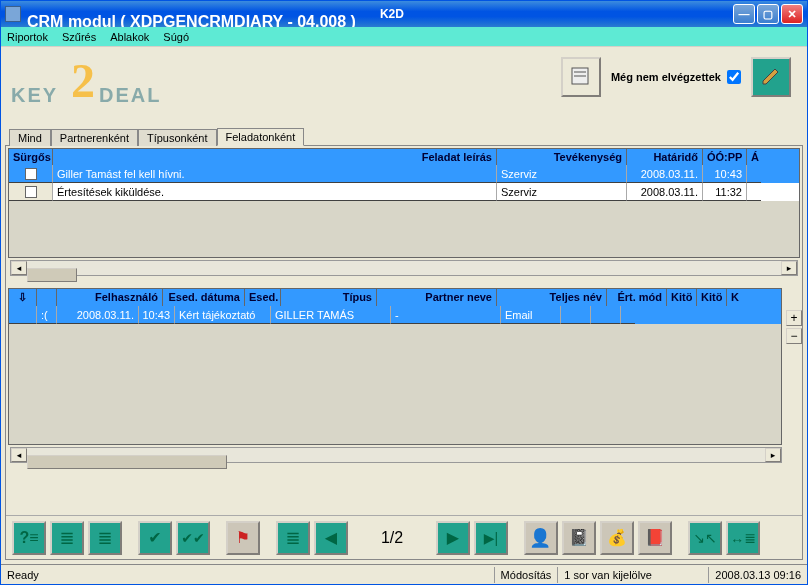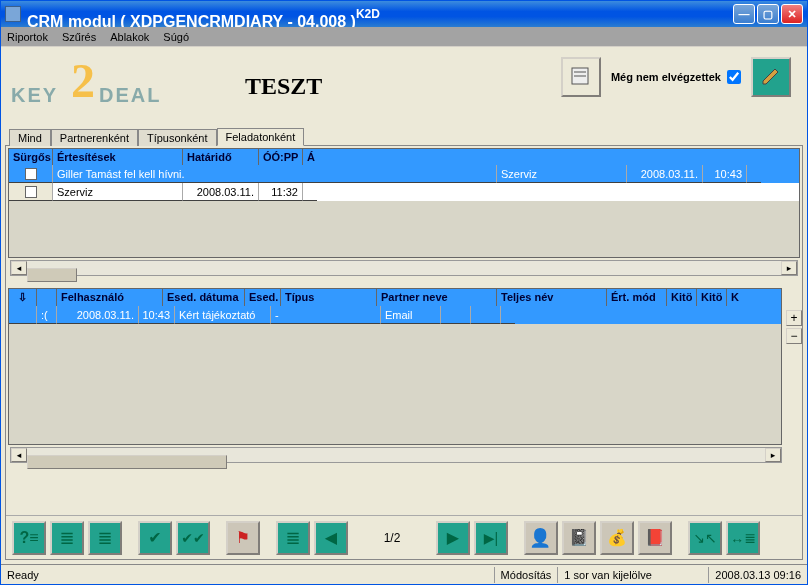--- a/index.html
+++ b/index.html
@@ -2,26 +2,26 @@
 <html><head>
 <meta charset="utf-8">
 <style>
   * { box-sizing: border-box; margin: 0; padding: 0; font-family: Tahoma, Arial, sans-serif; font-size: 11px; }
   body { background: #ece9d8; width: 808px; height: 585px; overflow: hidden; }
 
   .window { width: 808px; height: 585px; border: 1px solid #0054e3; background: #ece9d8; display: flex; flex-direction: column; }
   .titlebar { height: 26px; background: linear-gradient(#3c8cde, #0054e3 40%, #0054e3 60%, #2a7cd0); color: #fff; display: flex; align-items: center; padding: 0 4px; }
   .titlebar .app-icon { width:16px; height:16px; background:#7aa6d8; margin-right:6px; border:1px solid #3b5f8a; }
   .titlebar .title-text { flex: 0 0 auto; font-weight: bold; font-size: 16px; margin-top: 16px; }
-  .titlebar .title-sub { font-weight: bold; font-size: 12px; }
+  .titlebar .title-sub { margin-left: 24px; font-weight: bold; font-size: 12px; }
   .titlebar .spacer { flex: 1; }
   .win-btn { width: 22px; height: 20px; margin-left: 2px; border: 1px solid #fff; background: linear-gradient(#7aa6d8,#3b7ed0); color:#fff; display:flex; align-items:center; justify-content:center; font-weight:bold; font-size:11px; border-radius:3px;}
   .win-btn.close { background: linear-gradient(#f08080,#d22);}
   
-  .menubar { height: 20px; background: #a3a3a3; display: flex; align-items: center; padding: 0 6px; gap: 14px; border-bottom: 1px solid #d4d0c8; }
+  .menubar { height: 20px; background: #5eead4; display: flex; align-items: center; padding: 0 6px; gap: 14px; border-bottom: 1px solid #d4d0c8; }
   .menubar .menu-item { color: #000; cursor: default; }
 
   .client { flex:1; display:flex; flex-direction:column; padding: 4px; }
 
   .header-area { height: 74px; position: relative; background:#ece9d8; border-bottom:0; }
   .logo { position:absolute; left:6px; top:6px; width:170px; height:54px; }
   .logo .key { font-family: Arial; font-size:20px; letter-spacing:2px; color:#8aa; font-weight:bold; position:absolute; bottom:4px; left:0; }
   .logo .deal { font-family: Arial; font-size:20px; letter-spacing:2px; color:#8aa; font-weight:bold; position:absolute; bottom:4px; left:88px; }
   .logo .two { position:absolute; left:60px; top:-4px; font-size:48px; font-weight:bold; color:#f6c04a; font-family:"Times New Roman",serif; }
   .header-title { position:absolute; left:240px; top:22px; font-size:24px; font-weight:bold; font-family:"Times New Roman",serif; }
@@ -34,21 +34,21 @@
 
   .tabs { display:flex; align-items:flex-end; height:20px; padding-left:4px; }
   .tab { padding:2px 8px; border:1px solid #888; border-bottom:none; background:#ece9d8; margin-right:0px; font-size:11px; cursor:default; position:relative; top:1px; }
   .tab.active { background:#ece9d8; border-bottom:1px solid #ece9d8; z-index:2; }
   .tab:not(.active){ background:#e0ddcf; }
 
   .panel { border:1px solid #888; flex:1; display:flex; flex-direction:column; background:#ece9d8; }
 
   .grid { border:1px solid #666; background:#d4d0c8; }
   .grid-header { display:flex; background:#3399ff; color:#000; }
-  .grid-header .gh { border-right:1px solid #666; padding:2px 4px; font-weight:bold; color:#003; overflow:hidden; white-space:nowrap; }
+  .grid-header .gh { border-right:1px solid #666; padding:2px 4px; font-weight:bold; color:#003; overflow:hidden; white-space:nowrap;text-align:right; }
   .grid-row { display:flex; background:#fff; }
   .grid-row.selected { background:#3399ff; color:#fff; }
   .grid-row.selected .cell { color:#fff; }
   .grid-row .cell { border-right:1px solid #aaa; border-bottom:1px solid #404040; padding:1px 4px; overflow:hidden; white-space:nowrap; height:18px; display:flex; align-items:center; }
   .checkbox { width:12px; height:12px; background:#fff; border:1px solid #666; margin:auto; }
   .grid-body { background:#d8d6c8; min-height:60px; }
   .grid-filler { background:#d8d6c8; height:56px; }
 
   .top-grid-wrap { margin:2px; }
   .scroll-h { height:16px; background:#e8e6da; border:1px solid #999; display:flex; align-items:center; margin:2px 2px 0 2px; }
@@ -61,21 +61,21 @@
 
   .bottom-grid-wrap { margin:2px; position:relative; }
   .vertical-btns { position:absolute; right:-2px; top:22px; display:flex; flex-direction:column; gap:2px; }
   .vertical-btns .vb { width:16px; height:16px; border:1px outset #d4d0c8; background:#ece9d8; font-size:12px; display:flex; align-items:center; justify-content:center; }
   .bottom-grid-body { height:120px; background:#d8d6c8; }
 
   .toolbar { height:44px; display:flex; align-items:center; gap:4px; padding:2px 6px; border-top:1px solid #aaa; }
   .tbtn { width:34px; height:34px; border:2px outset #d4d0c8; background:#ccc6b8; display:flex; align-items:center; justify-content:center; }
   .tbtn.teal { background:#22a28d; }
   .tb-sep { width:8px; }
-  .page-ind { width:80px; text-align:center; font-size:12px; }
+  .page-ind { width:80px; text-align:center; font-size:16px; }
 
   .statusbar { height:20px; border-top:1px solid #888; display:flex; align-items:center; font-size:11px; background:#ece9d8; }
   .statusbar .cell { padding:8px 6px; }
   .statusbar .sep { border-left:1px solid #999; height:16px; }
   .statusbar .grow { flex:1; }
 
   svg { display:block; }
 </style>
 </head>
 <body>
@@ -100,21 +100,20 @@
   </div>
 
   <div class="client">
 
     <div class="header-area">
       <div class="logo">
         <span class="key">KEY</span>
         <span class="two">2</span>
         <span class="deal">DEAL</span>
       </div>
-      <div class="header-title">TESZT</div>
       <div class="header-right">
         <div class="hdr-stamp">
           <svg width="26" height="26">
               <rect x="4" y="4" width="16" height="16" fill="#eee" stroke="#555"></rect>
               <line x1="6" y1="8" x2="18" y2="8" stroke="#555"></line>
               <line x1="6" y1="12" x2="18" y2="12" stroke="#555"></line>
             </svg>
         </div>
         <div style="display:flex; flex-direction:column; align-items:center; gap:2px;">
           <div style="display:flex; align-items:center; gap:6px; ">
@@ -136,40 +135,42 @@
       <div class="tab">Típusonként</div>
       <div class="tab active">Feladatonként</div>
     </div>
 
     <div class="panel">
 
       <div class="top-grid-wrap">
         <div class="grid">
           <div class="grid-header">
             <div class="gh" style="width:44px">Sürgős</div>
-            <div class="gh" style="width:130px">Értesítések</div>
+            <div class="gh" style="width:444px">Feladat leírás</div>
+            <div class="gh" style="width:130px">Tevékenység</div>
             <div class="gh" style="width:76px">Határidő</div>
             <div class="gh" style="width:44px">ÓÓ:PP</div>
             <div class="gh" style="width:14px;border-right:none">Á</div>
           </div>
           <div class="grid-body">
             <div class="grid-row selected">
               <div class="cell" style="width:44px;justify-content:center">
                   <div class="checkbox"></div>
                 </div>
               <div class="cell" style="width:444px">Giller Tamást fel kell hívni.</div>
               <div class="cell" style="width:130px">Szerviz</div>
               <div class="cell" style="width:76px;justify-content:flex-end">2008.03.11.</div>
               <div class="cell" style="width:44px;justify-content:flex-end">10:43</div>
               <div class="cell" style="width:14px;border-right:none"></div>
             </div>
             <div class="grid-row">
               <div class="cell" style="width:44px;justify-content:center;background:#ece9d8">
                   <div class="checkbox"></div>
                 </div>
+              <div class="cell" style="width:444px">Értesítések kiküldése.</div>
               <div class="cell" style="width:130px">Szerviz</div>
               <div class="cell" style="width:76px;justify-content:flex-end">2008.03.11.</div>
               <div class="cell" style="width:44px;justify-content:flex-end">11:32</div>
               <div class="cell" style="width:14px;border-right:none"></div>
             </div>
             <div class="grid-filler"></div>
           </div>
         </div>
         <div class="scroll-h short">
           <div class="btn">◂</div>
@@ -197,20 +198,21 @@
             <div class="gh" style="width:30px">Kitö</div>
             <div class="gh" style="width:30px">Kitö</div>
             <div class="gh" style="width:14px;border-right:none">K</div>
           </div>
           <div class="grid-row selected">
             <div class="cell" style="width:28px"></div>
             <div class="cell" style="width:20px">:(</div>
             <div class="cell" style="width:82px;justify-content:flex-end">2008.03.11.</div>
             <div class="cell" style="width:36px;justify-content:flex-end">10:43</div>
             <div class="cell" style="width:96px">Kért tájékoztató</div>
+            <div class="cell" style="width:120px">GILLER TAMÁS</div>
             <div class="cell" style="width:110px">-</div>
             <div class="cell" style="width:60px">Email</div>
             <div class="cell" style="width:30px"></div>
             <div class="cell" style="width:30px"></div>
             <div class="cell" style="width:14px;border-right:none"></div>
           </div>
           <div class="bottom-grid-body"></div>
         </div>
         <div class="vertical-btns">
           <div class="vb">+</div>

